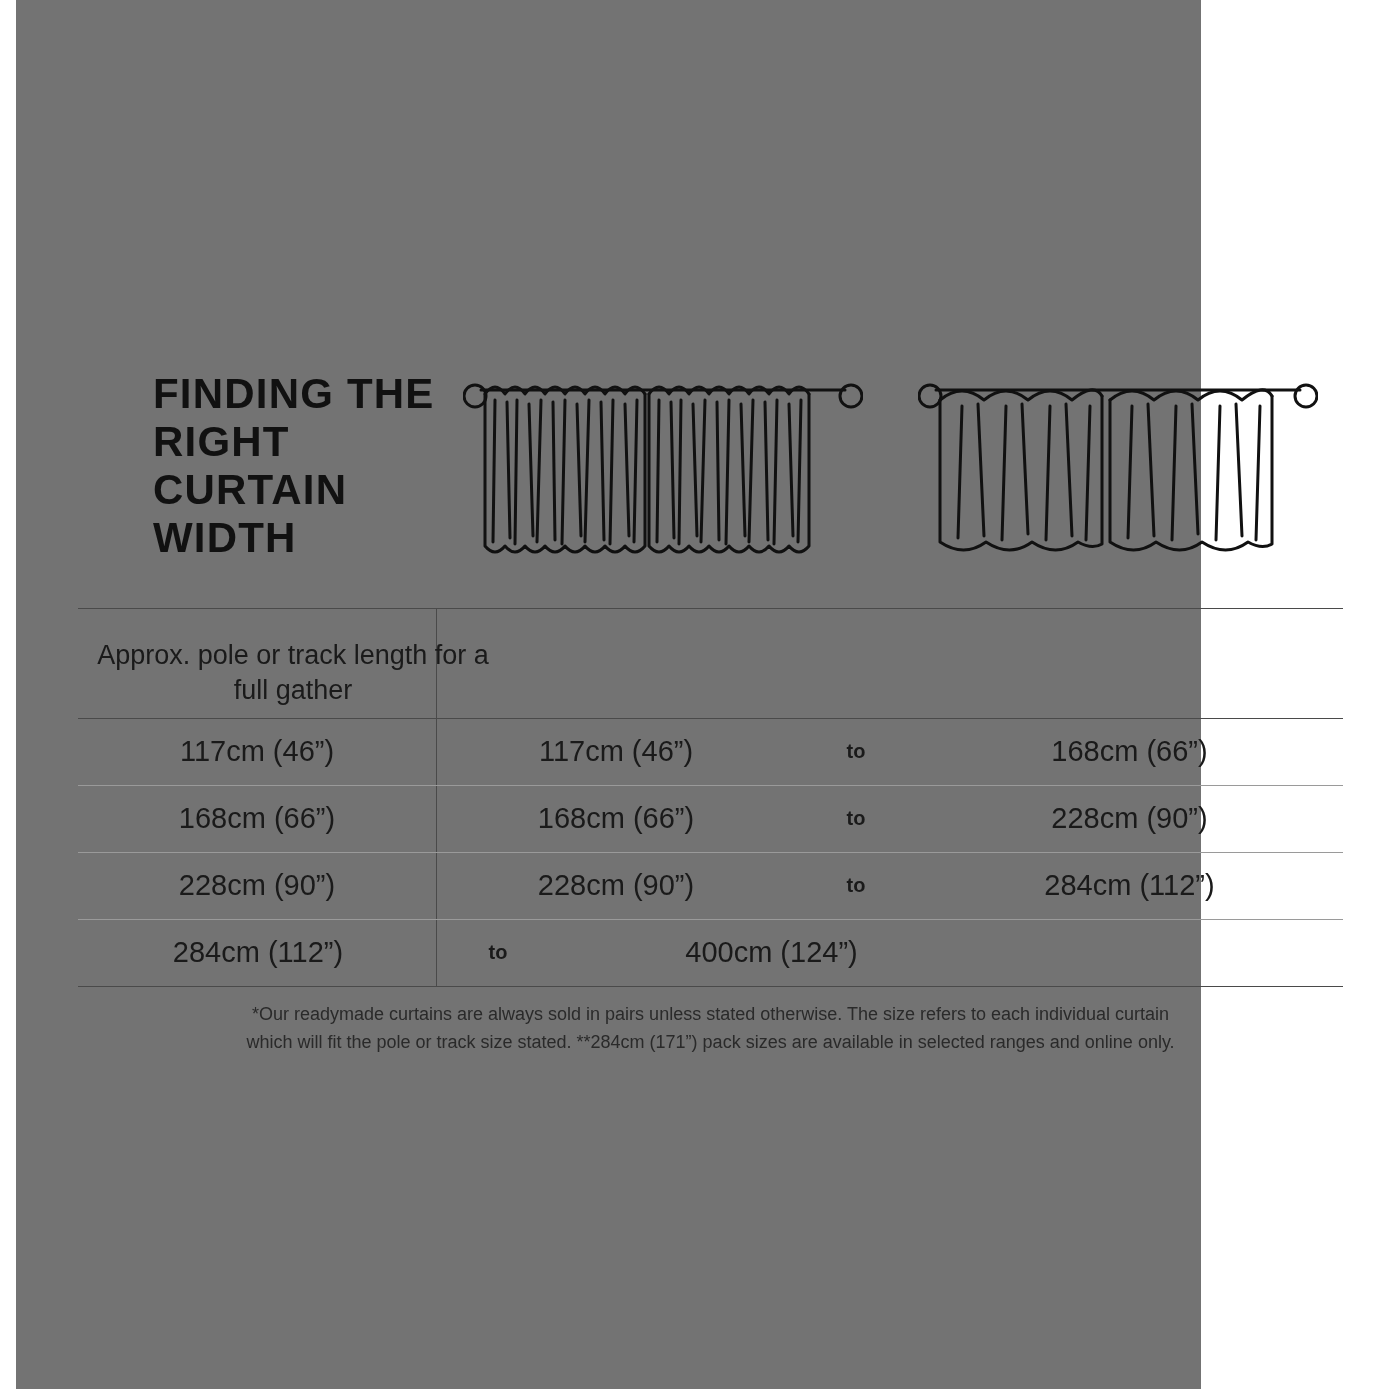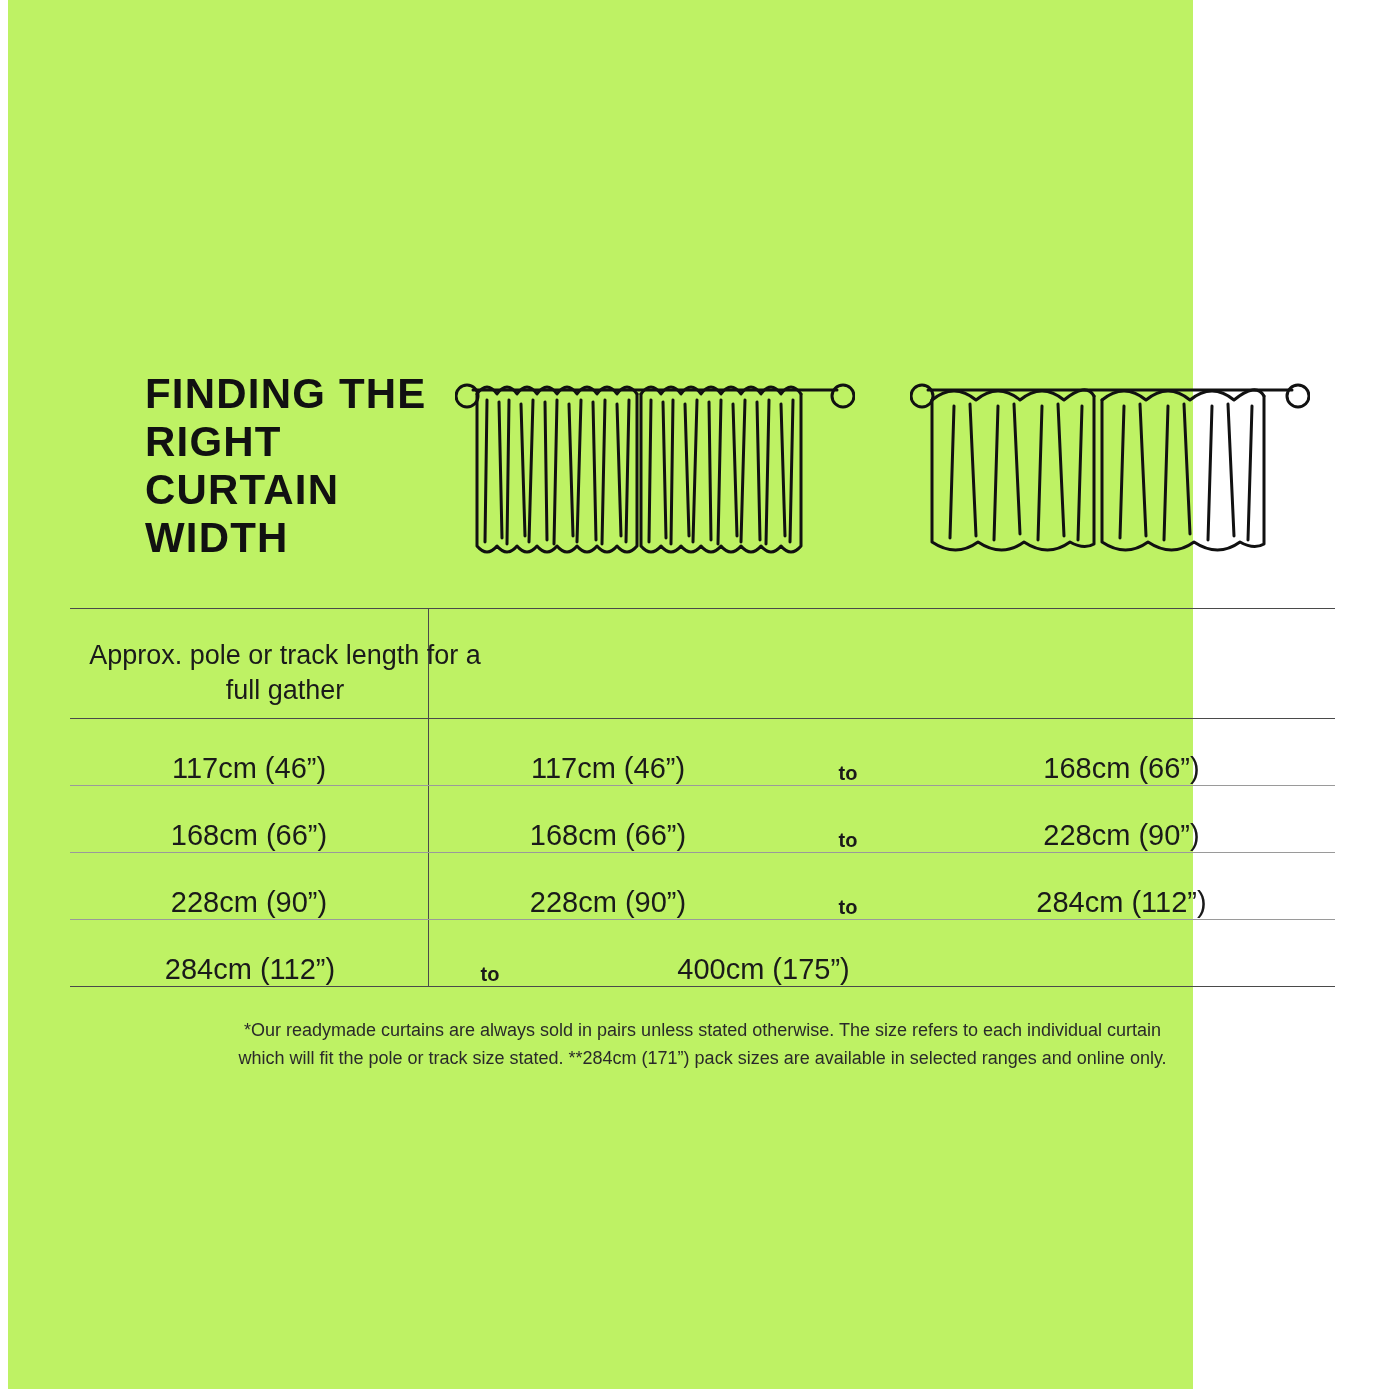--- a/index.html
+++ b/index.html
@@ -10,25 +10,25 @@
   body {
     width: 1389px;
     height: 1389px;
     font-family: "Liberation Sans", sans-serif;
     color: #1a1a1a;
     position: relative;
     overflow: hidden;
   }
   .sheet {
     position: absolute;
-    left: 8px;
+    left: 16px;
     top: 0;
     width: 1185px;
     height: 1389px;
-    background: #bef264;
+    background: #737373;
   }
 
   
   .header-area {
     position: absolute;
     left: 62px;
     top: 360px;
     width: 1265px;
     height: 240px;
   }
@@ -97,21 +97,21 @@
   .hc1 { width: 358px; }
   .hc2 { width: 430px; margin-top: 20px; }
   .hc3 { width: 477px; }
 
   .data-row {
     position: absolute;
     left: 0;
     width: 1265px;
     height: 67px;
     display: flex;
-    align-items: flex-end;
+    align-items: center;
   }
   .cell {
     display: flex;
     align-items: center;
     justify-content: center;
     text-align: center;
     font-size: 29px;
     color: #1a1a1a;
     box-sizing: border-box;
   }
@@ -122,21 +122,20 @@
 
   .footnote {
     position: absolute;
     left: 62px;
     top: 1000px;
     width: 1265px;
     text-align: center;
     font-size: 18px;
     line-height: 28px;
     color: #2a2a2a;
-    margin-top: 16px;
   }
 </style>
 </head>
 <body>
 
 <div class="sheet">
 
   <div class="header-area">
 
     <div class="title">FINDING THE RIGHT CURTAIN WIDTH</div>
@@ -247,21 +246,21 @@
       <div class="cell c1">228cm (90”)</div>
       <div class="cell c2">228cm (90”)</div>
       <div class="cell c-to">to</div>
       <div class="cell c3">284cm (112”)</div>
     </div>
     <div class="rule thin" style="top:311px;"></div>
 
     <div class="data-row" style="top:311px;">
       <div class="cell c2">284cm (112”)</div>
       <div class="cell c-to">to</div>
-      <div class="cell c3">400cm (175”)</div>
+      <div class="cell c3">400cm (124”)</div>
     </div>
     <div class="rule" style="top:378px;"></div>
   </div>
 
   <div class="footnote">
     <div>*Our readymade curtains are always sold in pairs unless stated otherwise. The size refers to each individual curtain</div>
     <div>which will fit the pole or track size stated. **284cm (171”) pack sizes are available in selected ranges and online only.</div>
   </div>
 
 </div>

